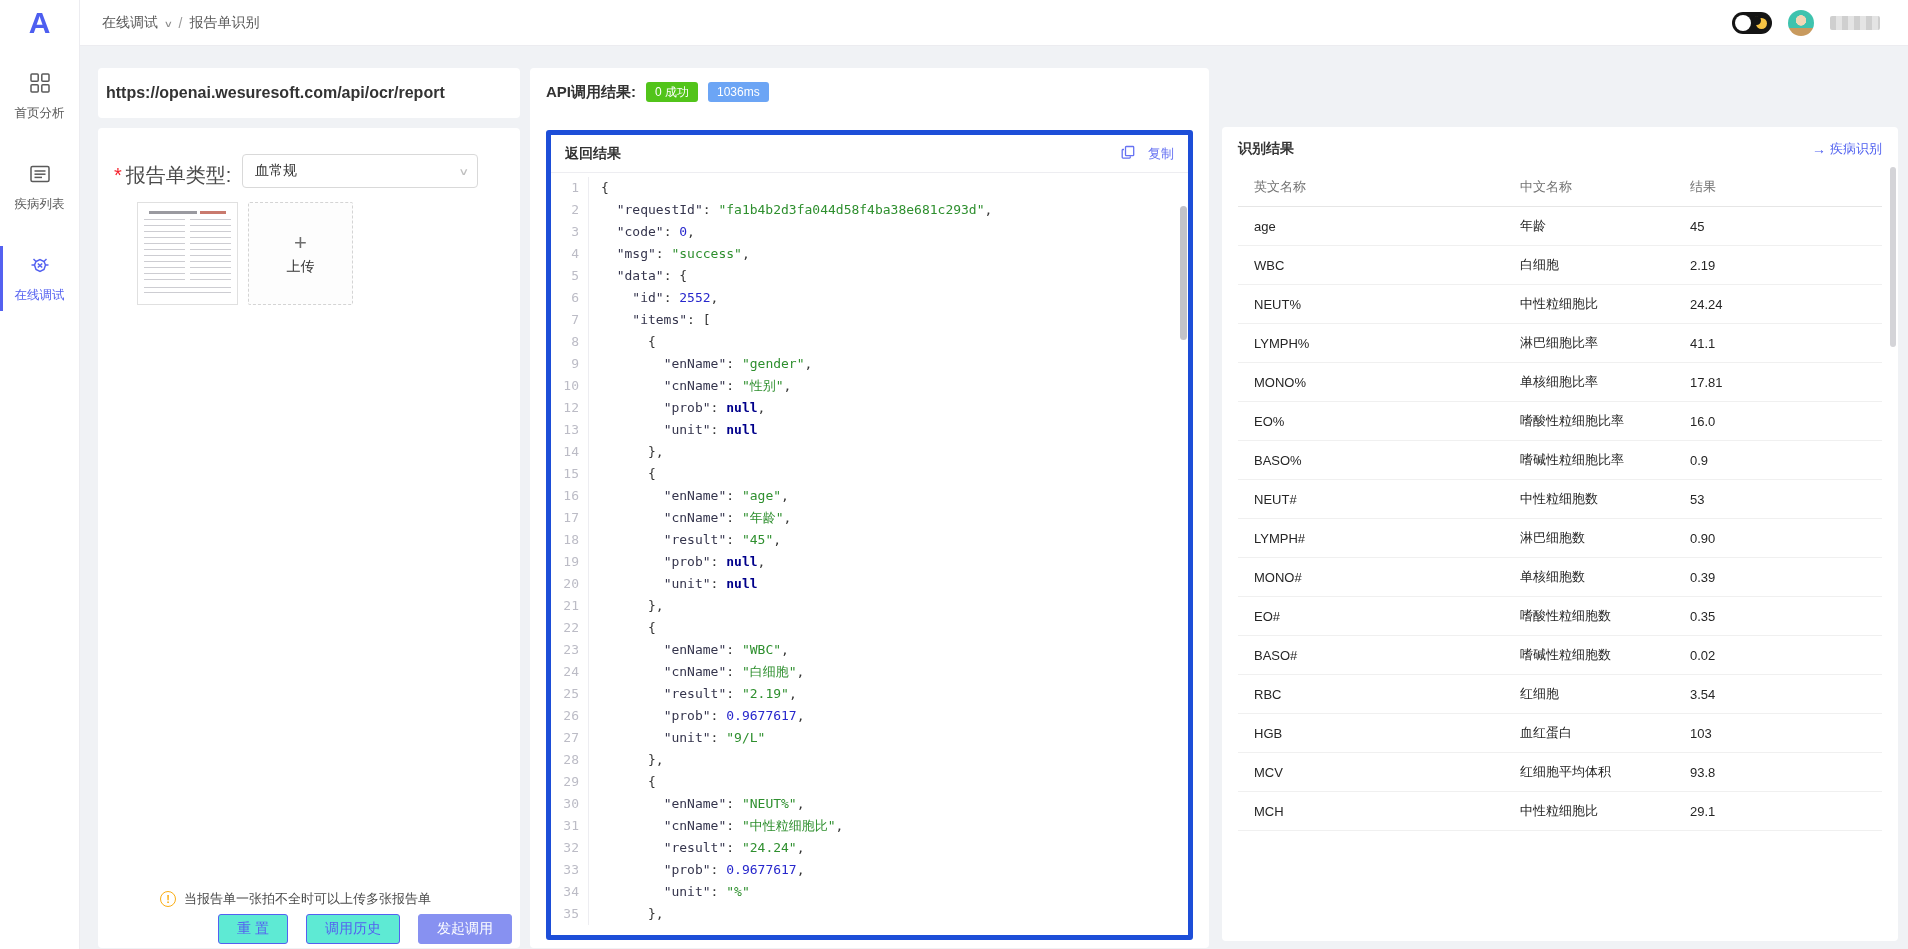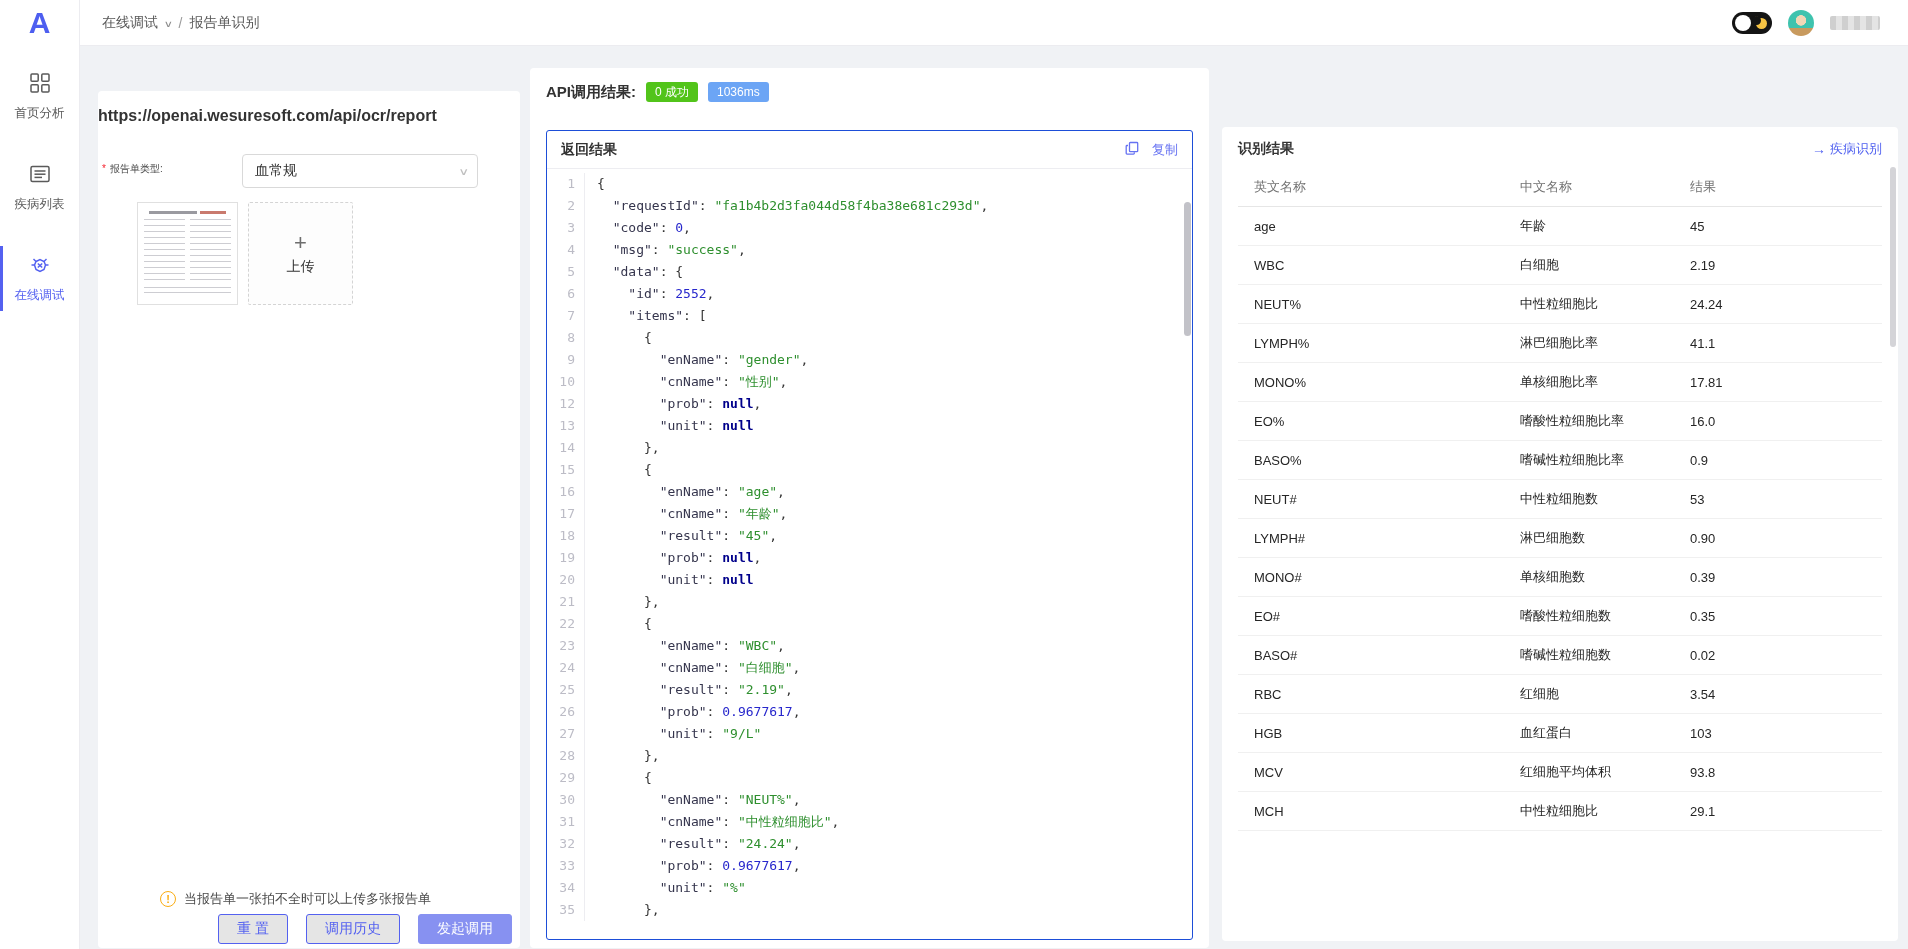--- a/index.html
+++ b/index.html
@@ -37,52 +37,52 @@
   .toggle-moon::after{content:'';position:absolute;left:-4px;top:-2px;width:9px;height:9px;border-radius:50%;background:#141414;}
   .toggle-star{position:absolute;right:14px;top:4px;width:3px;height:3px;border-radius:50%;background:#f6c343;}
   .toggle-star2{position:absolute;right:11px;top:8px;width:2px;height:2px;border-radius:50%;background:#f6c343;}
   .avatar{width:26px;height:26px;border-radius:50%;background:
       radial-gradient(circle at 50% 40%, #f2d7b6 0 5px, rgba(0,0,0,0) 5.5px),
       linear-gradient(#3fc3ae 0 68%, #c89a5e 68%);cursor:pointer;}
   .username{width:50px;height:14px;border-radius:2px;background:repeating-linear-gradient(90deg,#cfcfcf 0 6px,#e4e4e4 6px 12px);}
 
   
   .card{position:absolute;background:#fff;border-radius:4px;}
-  .url-card{left:98px;top:68px;width:422px;height:50px;display:flex;align-items:center;padding:0 0;margin-top:23px;}
+  .url-card{left:98px;top:68px;width:422px;height:50px;display:flex;align-items:center;padding:0 8px;}
   .url-text{font-size:16px;font-weight:600;color:#333;}
 
   .form-card{left:98px;top:128px;width:422px;height:820px;}
   .form-row{position:absolute;left:0;top:34px;width:100%;display:flex;align-items:center;}
-  .form-label{margin-left:4px;font-size:10px;color:#4a4a4a;}
+  .form-label{margin-left:16px;font-size:20px;color:#4a4a4a;}
   .req-star{color:#f5222d;margin-right:4px;}
   .select{position:absolute;left:144px;top:26px;width:236px;height:34px;border:1px solid #d9d9d9;border-radius:4px;display:flex;align-items:center;padding:0 28px 0 12px;font-size:14px;color:#333;cursor:pointer;background:#fff;}
   .select-caret{position:absolute;right:10px;font-size:10px;color:#bfbfbf;transform:scaleX(1.5);}
   .thumb-doc{position:absolute;left:39px;top:74px;width:101px;height:103px;background:#fff;border:1px solid #e0e0e0;padding:7px 6px;display:flex;flex-direction:column;cursor:pointer;}
   .t-title{height:3px;width:88%;margin:1px auto 5px;background:linear-gradient(90deg,#9a9aa0 0 62%,#fff 62% 66%,#c97a6e 66%);}
   .t-cols{flex:1;display:flex;gap:5px;}
   .t-col{flex:1;background:repeating-linear-gradient(180deg,#cdcdd2 0 1.2px,rgba(0,0,0,0) 1.2px 6px);}
   .t-foot{height:10px;margin-top:5px;background:repeating-linear-gradient(180deg,#cdcdd2 0 1.2px,rgba(0,0,0,0) 1.2px 5px);}
   .upload-box{position:absolute;left:150px;top:74px;width:105px;height:103px;border:1px dashed #d4d4d4;border-radius:2px;background:#fdfdfd;display:flex;flex-direction:column;align-items:center;justify-content:center;gap:4px;cursor:pointer;}
   .upload-plus{font-size:22px;color:#6e6e6e;line-height:1;}
   .upload-label{font-size:14px;color:#333;}
   .note-row{position:absolute;left:62px;top:762px;display:flex;align-items:center;gap:8px;}
   .warn-icon{width:16px;height:16px;border:1px solid var(--warning);border-radius:50%;color:var(--warning);font-size:11px;font-weight:bold;display:flex;align-items:center;justify-content:center;flex:none;}
   .note-text{font-size:13px;color:#4a4a4a;white-space:nowrap;}
   .btn-row{position:absolute;left:0;top:786px;width:100%;display:flex;justify-content:flex-end;gap:18px;padding-right:8px;}
-  .btn{height:30px;border-radius:3px;font-size:14px;padding:0 18px;display:flex;align-items:center;justify-content:center;cursor:pointer;border:1px solid var(--accent);background:#e5e5e5;color:var(--accent);white-space:nowrap;}
+  .btn{height:30px;border-radius:3px;font-size:14px;padding:0 18px;display:flex;align-items:center;justify-content:center;cursor:pointer;border:1px solid var(--accent);background:#5eead4;color:var(--accent);white-space:nowrap;}
   .btn.primary{background:var(--invoke);border-color:var(--invoke);color:#fff;}
 
   
   .api-card{left:530px;top:68px;width:679px;height:880px;}
   .api-header{display:flex;align-items:center;gap:10px;padding:14px 16px 0;}
   .api-label{font-size:15px;font-weight:700;color:#333;}
   .badge{font-size:12px;color:#fff;border-radius:3px;padding:3px 9px;line-height:1.2;}
   .badge.success{background:var(--success);}
   .badge.time{background:var(--timebg);}
-  .resp-panel{position:absolute;left:16px;right:16px;top:62px;bottom:8px;border:1px solid #1d4ed8;border-radius:3px;overflow:hidden;}
+  .resp-panel{position:absolute;left:16px;right:16px;top:62px;bottom:8px;border:5px solid #1d4ed8;border-radius:3px;overflow:hidden;}
   .resp-head{height:38px;border-bottom:1px solid #ededf1;display:flex;align-items:center;justify-content:space-between;padding:0 14px;}
   .resp-title{font-size:14px;font-weight:bold;color:#333;}
   .copy-btn{display:flex;align-items:center;gap:12px;font-size:13px;color:#6672f2;cursor:pointer;}
   .copy-btn svg{stroke:#6672f2;fill:#fff;stroke-width:1.3;}
   .code-wrap{position:absolute;top:38px;left:0;right:0;bottom:0;overflow:hidden;font-family:"DejaVu Sans Mono","Liberation Mono",monospace;font-size:13px;padding-top:4px;}
   .code-line{display:flex;line-height:22px;white-space:pre;}
   .ln{width:38px;flex:none;text-align:right;padding-right:9px;color:#bcbcc6;border-right:1px solid #ededf1;user-select:none;}
   .lc{padding-left:12px;color:#333;}
   .tk-key{color:#35354d;}
   .tk-str{color:#2e8f2e;}

